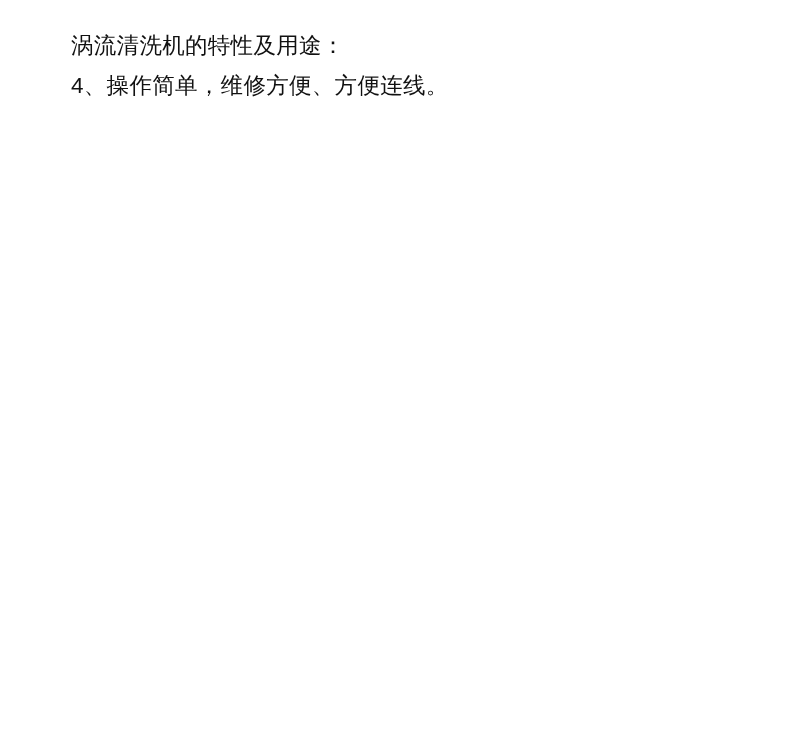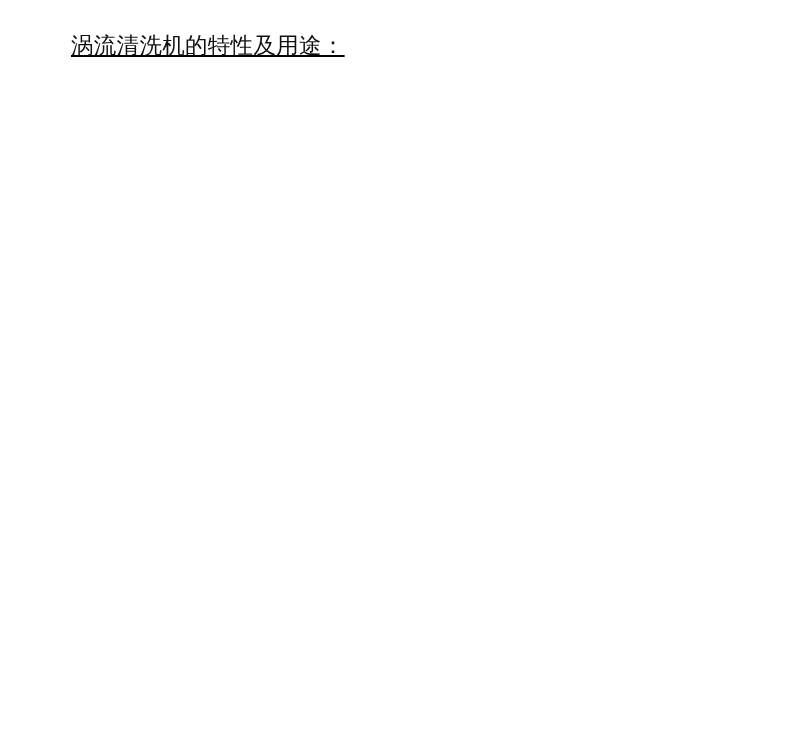--- a/index.html
+++ b/index.html
@@ -13,21 +13,20 @@
     font-family: "Liberation Sans", "DejaVu Sans", sans-serif;
     color: #000000;
     overflow: hidden;
   }
   .page {
     box-sizing: border-box;
     width: 707px;
     height: 738px;
     padding: 26px 24px 0 26px;
     background: #ffffff;
-    text-decoration: underline;
   }
   .doc-body {
     font-size: 22.5px;
     line-height: 40px;
     letter-spacing: 0.3px;
     color: #111111;
     text-align: justify;
     text-justify: inter-ideograph;
   }
   .para {
@@ -35,14 +34,15 @@
     padding: 0;
     text-indent: 2em;
   }
 </style>
 </head>
 <body>
 
 <div class="page">
   <div class="doc-body">
     <p class="para">涡流清洗机的特性及用途：</p>
+    <p class="para">4、操作简单，维修方便、方便连线。</p>
   </div>
 </div>
 
 </body></html>

